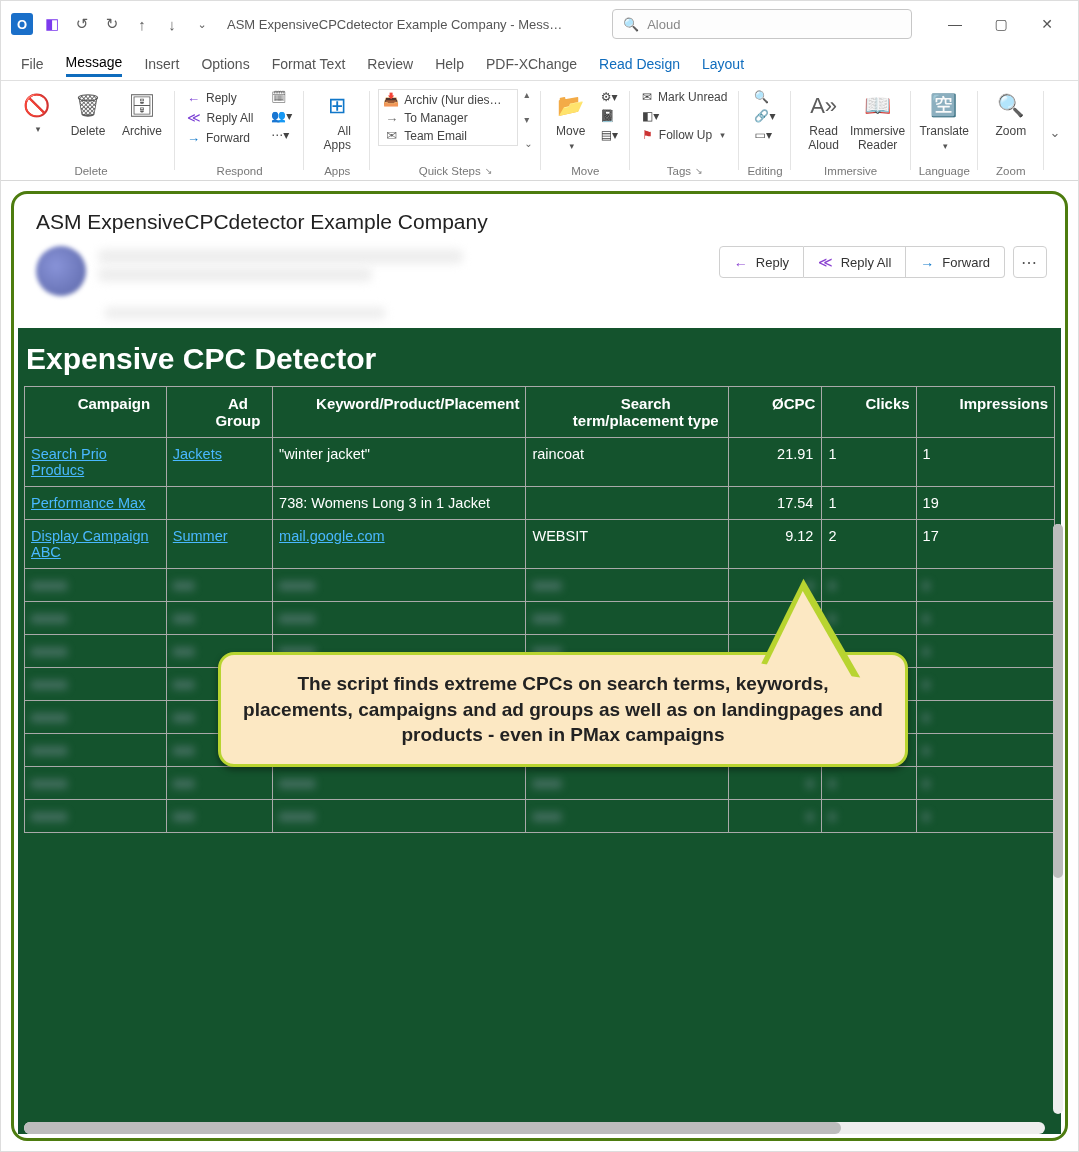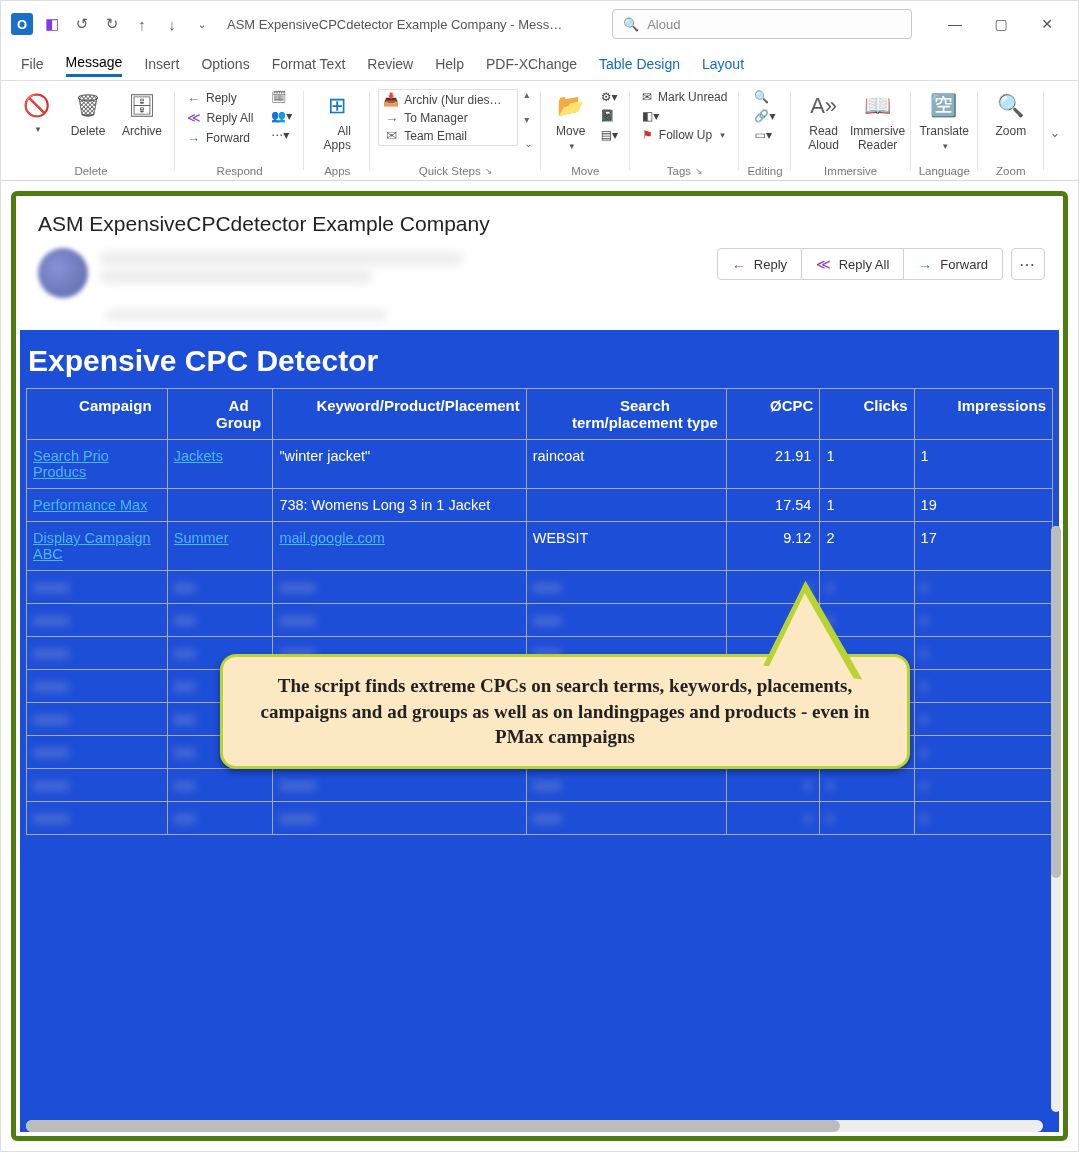--- a/index.html
+++ b/index.html
@@ -117,22 +117,22 @@
   .drop-caret { font-size:9px; color:#555; margin-left:2px;}
   .qs-row { display:flex; align-items:center; gap:5px; font-size:12px; color:#444; padding:0 3px; white-space:nowrap;}
   .qs-ico { width:15px; height:15px; display:flex; align-items:center; justify-content:center; color:#6b6b6b; font-size:13px;}
   .collapse-caret {
     align-self:center; width:24px; display:flex; align-items:center; justify-content:center; color:#666;
     margin-left:auto; padding-right:10px;
   }
   
   .msg-container {
     margin: 10px;
-    border: 5px solid #4d7c0f;
-    border-radius: 6px;
+    border: 3px solid #4d7c0f;
+    border-radius: 16px;
     flex:1;
     display:flex;
     flex-direction:column;
     overflow:hidden;
     position:relative;
     background:#fff;
   }
   .subject {
     font-size: 21px;
     padding: 16px 22px 8px 22px;
@@ -167,42 +167,42 @@
     font-size:16px; color:#555; letter-spacing:2px;
   }
   
   .email-body {
     flex:1;
     overflow:auto;
     position:relative;
     margin: 0 4px 4px 4px;
   }
   .email-content {
-    background:#1d4ed8;
+    background:#14532d;
     color:#fff;
     padding: 8px 6px 12px 6px;
     min-height: 100%;
     position:relative;
     font-family: Arial, sans-serif;
   }
   .ec-title { font-size: 30px; font-weight:bold; margin: 6px 0 10px 2px;}
   .ec-link { color:#49b8ff; text-decoration:underline; font-size:22px; font-weight:bold; margin-left:2px; display:inline-block; margin-bottom:20px;}
   .dtable { width: 100%; border-collapse: collapse; color:#fff; font-size:14.5px;}
   .dtable th, .dtable td { border:1px solid #a9a9a9; padding: 8px 6px; text-align:left; vertical-align:top;}
   .dtable th { font-weight:bold; text-align:center; font-size:15px;padding-left:43px;}
   .dtable td.num { text-align:right; padding-right:8px;}
   .dtable a { color:#49b8ff; text-decoration:underline; }
   .blurred-rows td { filter: blur(4px); color:#aac; }
   .total-line { color:#fff; font-size:15px; margin-top: 12px; padding-left:2px;}
   
   .callout {
     position:absolute;
     border-radius: 16px;
     padding: 16px 20px;
-    font-family: Liberation Serif, serif;
+    font-family: Liberation Sans, sans-serif;
     font-size: 19px;
     font-weight: bold;
     text-align:center;
     line-height: 1.35;
   }
   .callout-yellow {
     background:#fce8c3;
     border: 3px solid #b8d430;
     color:#222;
     left: 200px;
@@ -303,21 +303,21 @@
 
   <div class="tabs">
     <div class="tab">File</div>
     <div class="tab active">Message</div>
     <div class="tab">Insert</div>
     <div class="tab">Options</div>
     <div class="tab">Format Text</div>
     <div class="tab">Review</div>
     <div class="tab">Help</div>
     <div class="tab">PDF-XChange</div>
-    <div class="tab context">Table Design</div>
+    <div class="tab context">Read Design</div>
     <div class="tab context">Layout</div>
   </div>
 
   <div class="ribbon">
 
     <div class="rgroup">
       <div class="rgroup-body">
         <div class="big-btn narrow">
             <span class="ico">🚫</span>
             <span class="drop-caret">▾</span>

